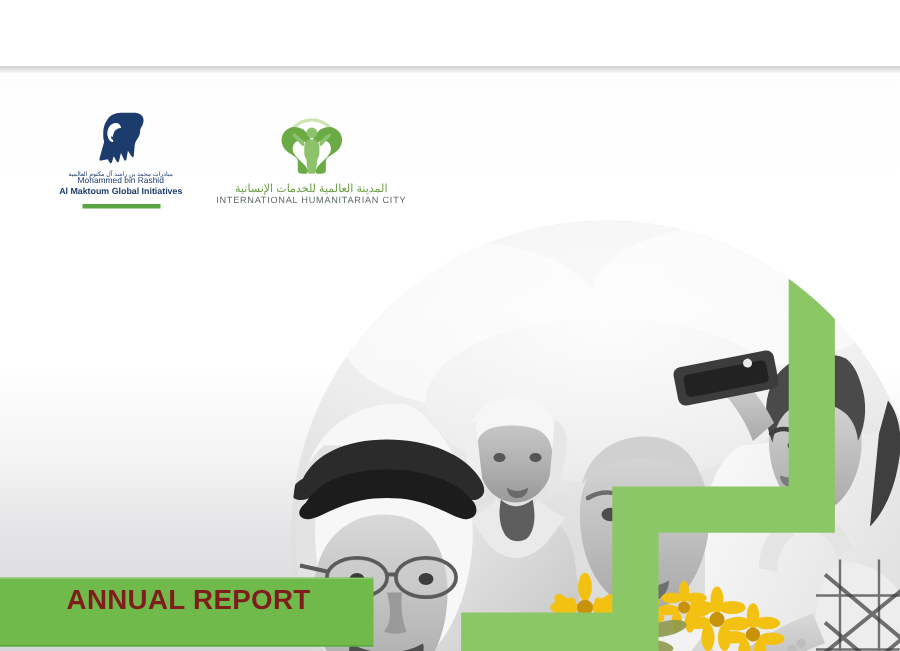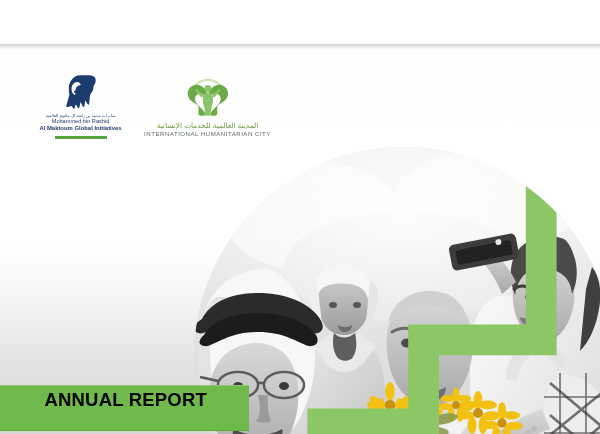--- a/index.html
+++ b/index.html
@@ -149,21 +149,21 @@
   .banner {
     position: absolute;
     left: 0; top: 341px;
     width: 249px; height: 46px;
     background: #6fba4b;
   }
   .banner-inner {
     position: absolute;
     right: 42px; top: 5px;
     text-align: left;
-    color: #000000;
+    color: #7f1d1d;
   }
   .banner-line1 {
     font-size: 18.5px;
     font-weight: 600;
     letter-spacing: .2px;
     line-height: 1.05;
     white-space: nowrap;
   }
   .banner-line2 {
     font-size: 18.5px;

